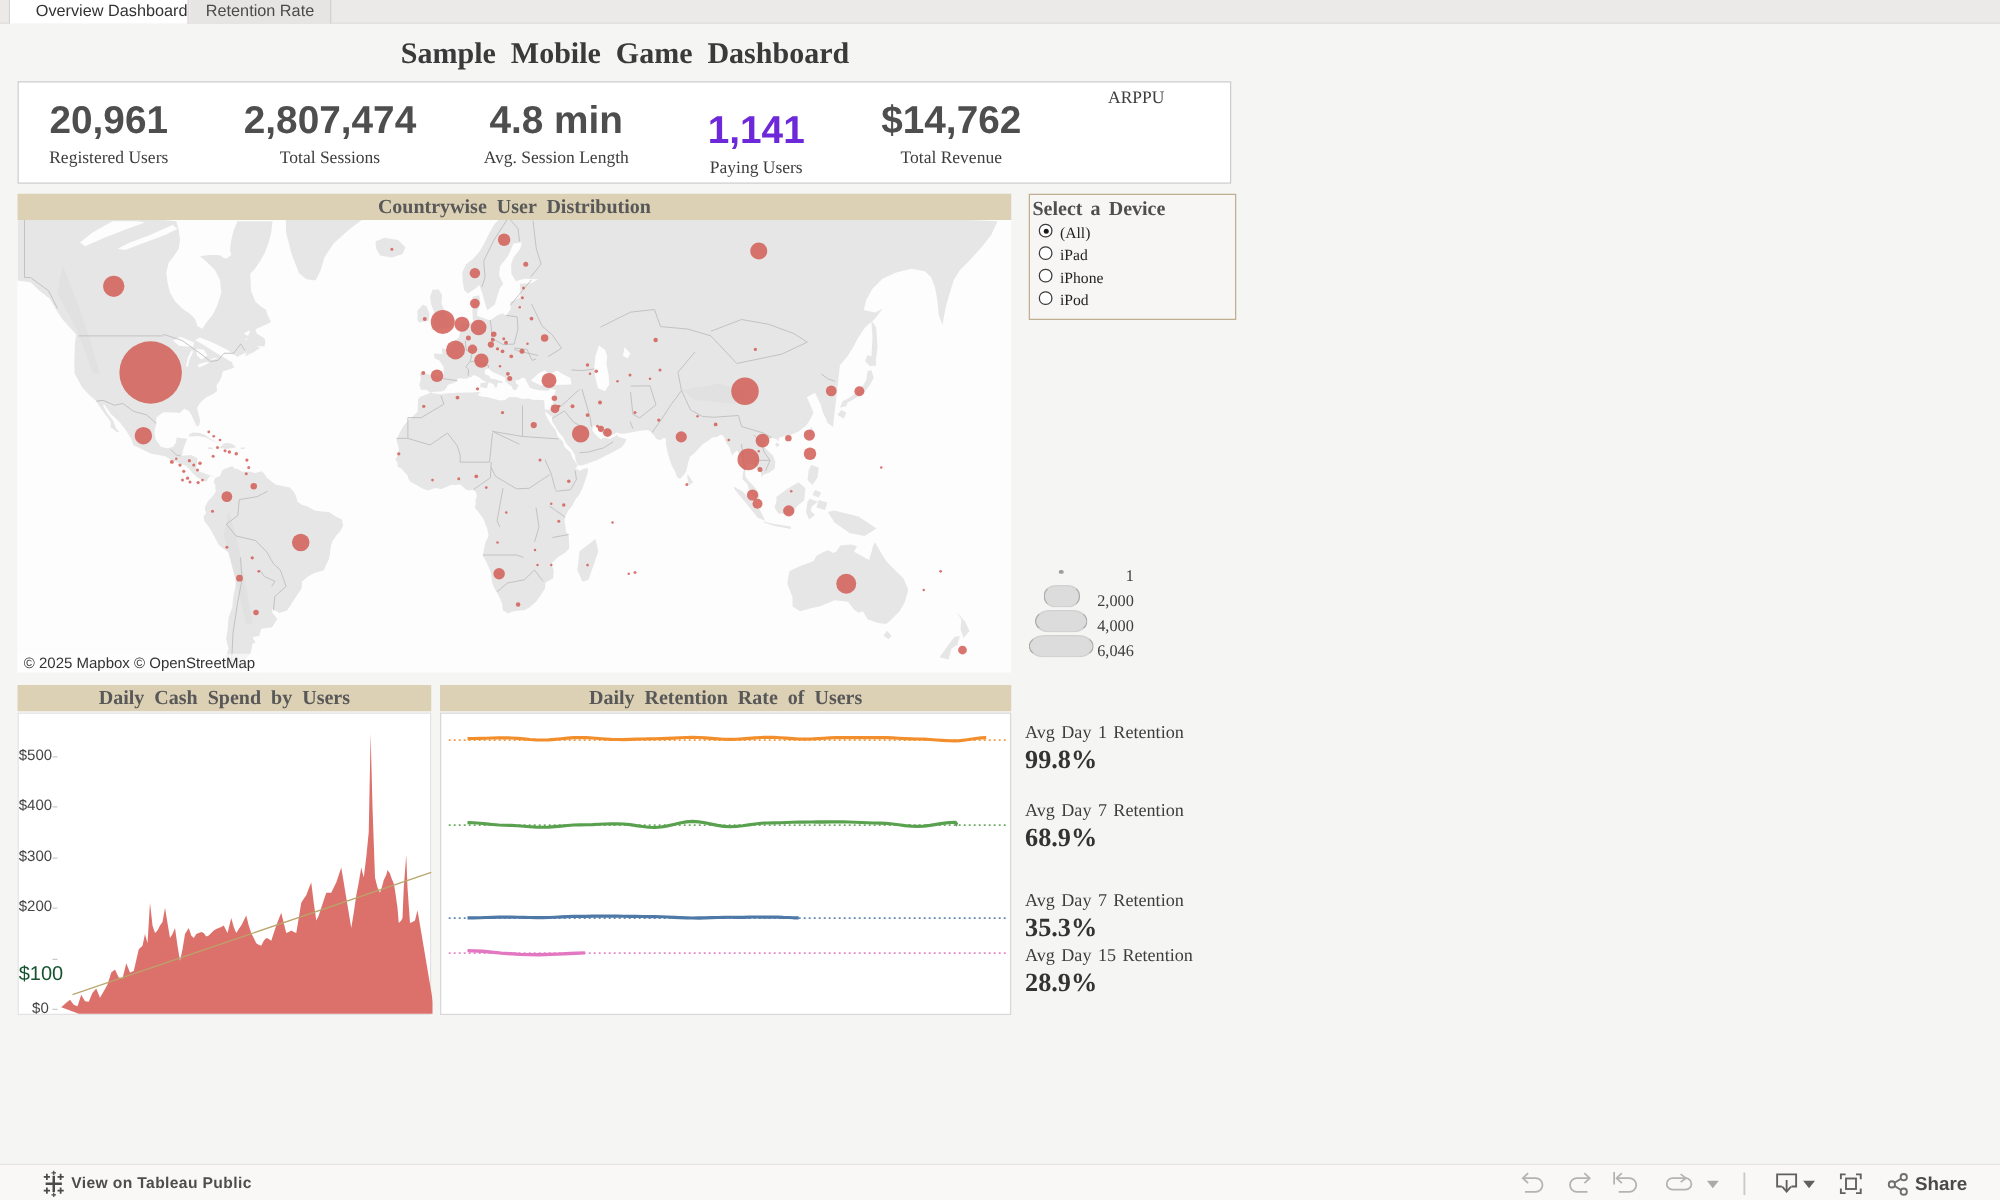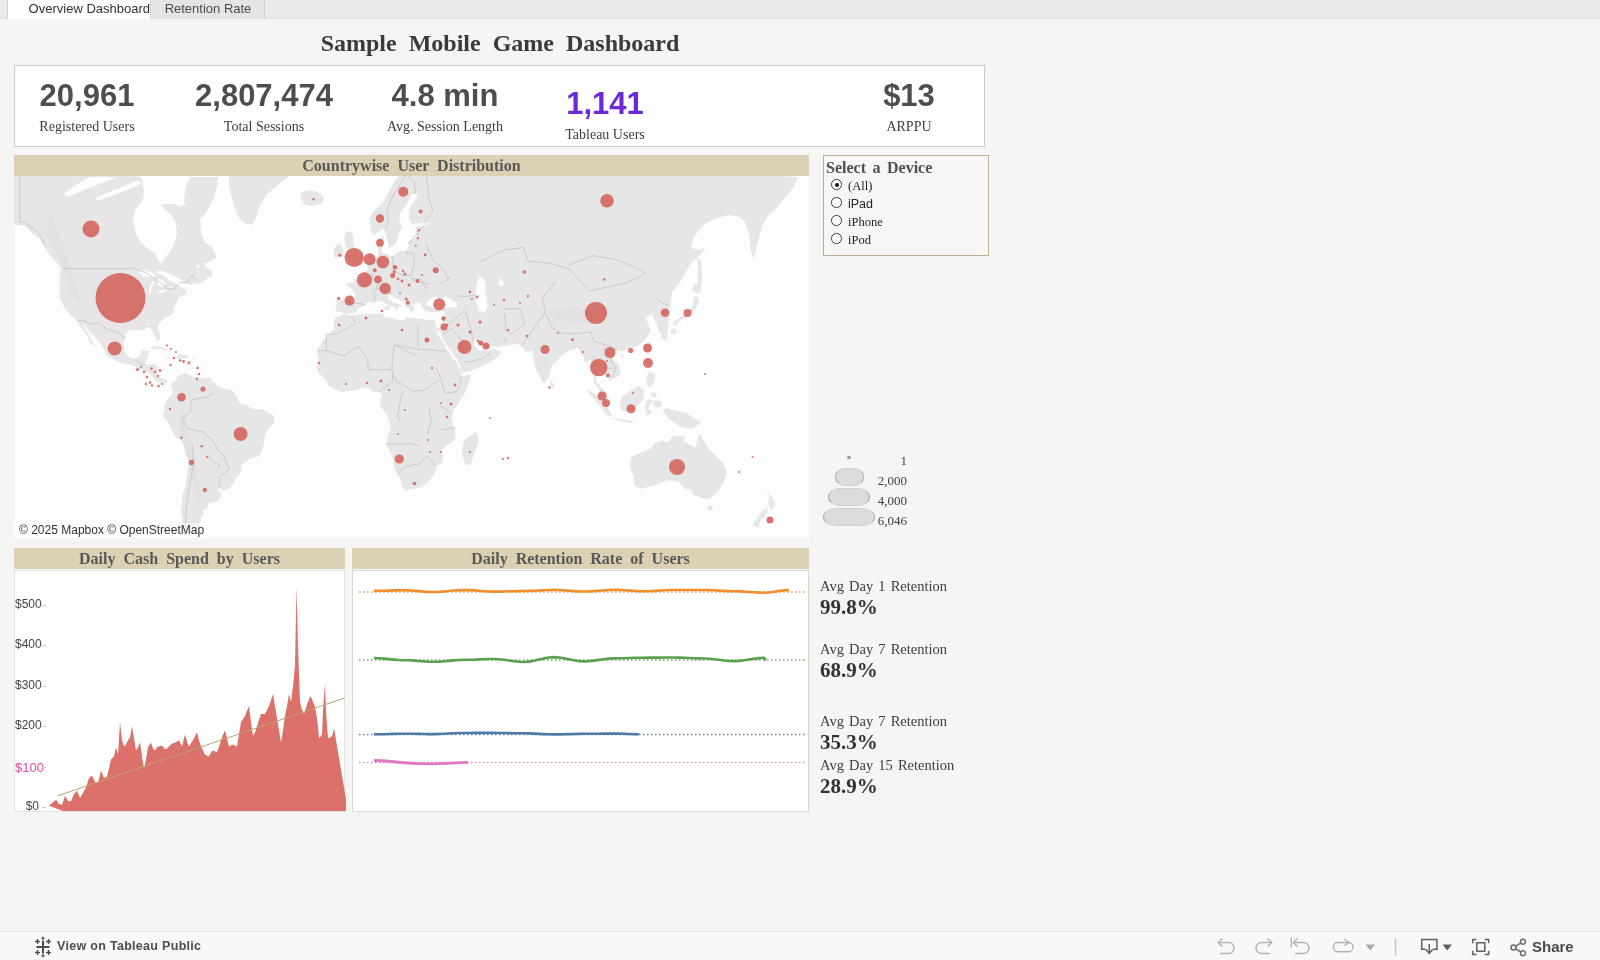--- a/index.html
+++ b/index.html
@@ -20,24 +20,27 @@
     <div style="position:absolute;left:89px;top:0;width:320px;text-align:center">
       <div style="font-size:31px;font-weight:bold;color:#4e4e4e;letter-spacing:0px;margin-top:12px">2,807,474</div>
       <div style="font-family:'Liberation Serif',serif;font-size:14px;color:#3d3d3d;margin-top:5px">Total Sessions</div>
     </div>
     <div style="position:absolute;left:270px;top:0;width:320px;text-align:center">
       <div style="font-size:31px;font-weight:bold;color:#4e4e4e;letter-spacing:0px;margin-top:12px">4.8 min</div>
       <div style="font-family:'Liberation Serif',serif;font-size:14px;color:#3d3d3d;margin-top:5px">Avg. Session Length</div>
     </div>
     <div style="position:absolute;left:430px;top:0;width:320px;text-align:center">
       <div style="font-size:31px;font-weight:bold;color:#6d28d9;letter-spacing:0px;margin-top:20px">1,141</div>
-      <div style="font-family:'Liberation Serif',serif;font-size:14px;color:#3d3d3d;margin-top:5px">Tableau Users</div>
+      <div style="font-family:'Liberation Serif',serif;font-size:14px;color:#3d3d3d;margin-top:5px">Paying Users</div>
+    </div>
+    <div style="position:absolute;left:586px;top:0;width:320px;text-align:center">
+      <div style="font-size:31px;font-weight:bold;color:#4e4e4e;letter-spacing:0px;margin-top:12px">$14,762</div>
+      <div style="font-family:'Liberation Serif',serif;font-size:14px;color:#3d3d3d;margin-top:5px">Total Revenue</div>
     </div>
     <div style="position:absolute;left:734px;top:0;width:320px;text-align:center">
-      <div style="font-size:31px;font-weight:bold;color:#4e4e4e;letter-spacing:0px;margin-top:12px">$13</div>
       <div style="font-family:'Liberation Serif',serif;font-size:14px;color:#3d3d3d;margin-top:5px">ARPPU</div>
     </div>
   </div>
 
 <div class="hdr" style="left:14px;top:155px;width:795px;height:21px">Countrywise User Distribution</div>
 <div class="abs" style="left:14px;top:176px;width:795px;height:362px;background:#fdfdfd;overflow:hidden">
     <svg width="795" height="362" viewBox="0 0 795 362" style="position:absolute;left:0;top:0">
 <rect width="795" height="362" fill="#fdfdfd"></rect>
 <path d="M-40.0,-16.6L-52.0,9.9L-59.2,21.6L-49.6,32.5L-40.0,45.0L-32.8,54.4L-23.2,49.7L-11.2,43.5L-1.6,48.3L10.4,49.7L17.6,56.6L26.0,63.2L30.8,71.6L36.1,79.6L46.9,91.6L45.9,99.8L45.4,113.2L45.7,122.7L51.4,133.3L57.2,139.7L62.7,144.6L64.9,148.2L70.4,155.9L74.5,161.2L74.5,165.7L80.0,169.9L81.2,169.1L78.8,166.5L76.4,160.4L71.8,154.5L68.5,148.5L69.2,147.4L74.7,155.1L81.2,161.2L86.5,167.8L91.3,175.5L92.5,180.0L106.4,186.8L118.4,189.0L122.5,191.7L128.5,194.2L134.7,196.6L138.3,200.2L140.5,202.9L144.3,206.2L150.8,209.4L153.2,205.5L155.6,204.3L158.7,206.0L152.5,203.8L143.1,200.2L143.1,196.6L144.1,190.5L138.8,188.0L131.6,188.5L132.3,184.3L134.2,179.0L135.7,175.0L131.6,174.5L127.3,174.0L126.8,178.0L124.4,181.6L119.6,182.6L114.8,181.3L110.5,175.5L109.5,169.1L111.0,162.8L111.2,157.8L116.7,153.7L125.6,154.0L129.9,154.3L133.3,151.0L136.9,152.6L139.3,156.1L141.7,161.8L143.4,164.9L145.3,164.4L146.2,160.4L145.0,155.9L143.6,150.4L146.0,146.3L150.8,142.0L156.8,138.9L159.7,136.8L159.2,132.4L161.6,128.9L163.3,125.2L164.2,121.2L169.0,119.6L173.6,118.0L171.7,114.9L173.1,111.6L177.7,108.3L183.2,106.0L182.0,109.0L189.2,105.6L194.0,102.2L189.7,99.5L182.0,95.6L185.6,93.1L180.8,90.9L184.4,88.7L188.5,88.3L199.3,83.4L202.9,81.5L199.8,75.6L198.8,71.6L195.2,69.5L190.4,65.3L186.8,56.6L186.0,36.0L189.0,29.0L185.0,23.0L179.0,19.0L174.0,22.0L171.0,28.0L167.0,31.0L160.0,28.0L153.0,28.0L146.0,29.0L152.0,34.0L158.0,40.0L162.0,48.0L163.0,58.0L160.0,68.0L156.0,76.0L151.0,82.0L148.0,87.0L144.0,85.0L142.0,79.0L138.0,75.0L132.0,71.0L126.0,65.0L122.0,58.0L120.0,50.0L119.0,42.0L121.0,34.0L125.0,29.0L129.0,23.0L130.0,16.0L129.0,8.0L127.0,1.0Z" fill="#e6e6e6"></path>
       <path d="M176.0,1.0L173.0,8.0L171.0,16.0L170.0,24.0L172.0,31.0L176.0,36.0L181.0,40.0L185.0,44.0L190.0,39.0L194.0,33.0L198.0,26.0L201.0,18.0L203.0,10.0L204.0,1.0Z" fill="#e6e6e6"></path>
@@ -286,21 +289,21 @@
 </div>
 
 <div class="abs" style="left:823px;top:155px;width:166px;height:101px;border:1px solid #bfae8f;background:#f7f6f4">
 <div style="font-family:'Liberation Serif',serif;font-weight:bold;font-size:16px;color:#4f4f4f;margin:3px 0 0 2px;word-spacing:2.5px">Select a Device</div>
   </div>
 <div style="position:absolute;left:831px;top:179px;width:10.5px;height:10.5px;border:1.6px solid #3c3c3c;border-radius:50%;background:#fff">
     <div style="position:absolute;left:2.6px;top:2.6px;width:4.3px;height:4.3px;border-radius:50%;background:#1a1a1a"></div>
   </div>
 <div style="position:absolute;left:848px;top:179px;font-family:Liberation Serif, serif;font-size:12.5px;color:#222">(All)</div>
 <div style="position:absolute;left:831px;top:197px;width:10.5px;height:10.5px;border:1.6px solid #3c3c3c;border-radius:50%;background:#fff"></div>
-<div style="position:absolute;left:848px;top:197px;font-family:Liberation Sans, sans-serif;font-size:12.5px;color:#222">iPad</div>
+<div style="position:absolute;left:848px;top:197px;font-family:Liberation Serif, serif;font-size:12.5px;color:#222">iPad</div>
 <div style="position:absolute;left:831px;top:215px;width:10.5px;height:10.5px;border:1.6px solid #3c3c3c;border-radius:50%;background:#fff"></div>
 <div style="position:absolute;left:848px;top:215px;font-family:'Liberation Serif',serif;font-size:12.5px;color:#222">iPhone</div>
 <div style="position:absolute;left:831px;top:233px;width:10.5px;height:10.5px;border:1.6px solid #3c3c3c;border-radius:50%;background:#fff"></div>
 <div style="position:absolute;left:848px;top:233px;font-family:'Liberation Serif',serif;font-size:12.5px;color:#222">iPod</div>
 <div style="position:absolute;left:847px;top:455.5px;width:3.5px;height:3.5px;border-radius:50%;background:#9d9d9d"></div>
 <div style="position:absolute;left:834.5px;top:468px;width:29px;height:17.5px;border-radius:10px/8.5px;background:#dcdcdc;border:1.2px solid #ababab;border-top-color:#d0d0d0;border-bottom-color:#d0d0d0"></div>
 <div style="position:absolute;left:828px;top:487.5px;width:41.5px;height:18px;border-radius:12px/9px;background:#dcdcdc;border:1.2px solid #ababab;border-top-color:#d0d0d0;border-bottom-color:#d0d0d0"></div>
 <div style="position:absolute;left:823px;top:507.5px;width:52px;height:18px;border-radius:13px/9px;background:#dcdcdc;border:1.2px solid #ababab;border-top-color:#d0d0d0;border-bottom-color:#d0d0d0"></div>
 <div style="position:absolute;left:846px;top:453px;width:61px;text-align:right;font-family:'Liberation Serif',serif;font-size:13px;color:#3d3d3d">1</div>
 <div style="position:absolute;left:846px;top:472.5px;width:61px;text-align:right;font-family:'Liberation Serif',serif;font-size:13px;color:#3d3d3d">2,000</div>
@@ -308,21 +311,21 @@
 <div style="position:absolute;left:846px;top:513px;width:61px;text-align:right;font-family:'Liberation Serif',serif;font-size:13px;color:#3d3d3d">6,046</div>
 
 <div class="hdr" style="left:14px;top:548px;width:331px;height:21px">Daily Cash Spend by Users</div>
 <div class="abs" style="left:14px;top:570px;width:331px;height:242px;background:#fff;border:1px solid #e2e2e2">
     <svg width="331" height="242" viewBox="0 0 331 242" style="position:absolute;left:0;top:0">
 <path d="M48,240L34.0,234.8L38.0,231.2L41.0,228.7L44.0,232.8L47.0,234.0L50.0,224.7L53.0,229.9L56.0,230.3L59.0,223.1L62.0,219.8L65.0,227.1L68.0,221.9L71.0,216.6L74.0,206.9L77.0,204.5L80.0,211.0L83.0,211.8L86.0,199.6L89.0,206.9L92.0,205.7L96.0,188.3L99.0,185.5L101.0,176.2L103.0,183.5L105.0,151.2L107.0,169.3L109.0,175.4L111.0,173.4L113.0,169.3L115.0,166.5L117.0,155.2L119.0,167.3L121.0,179.4L123.0,176.2L125.0,171.4L127.0,185.5L129.0,197.6L131.0,188.3L133.0,176.2L136.0,171.4L138.0,177.4L140.0,179.4L142.0,176.2L144.0,175.4L146.0,174.6L148.0,175.4L150.0,178.2L152.0,177.4L154.0,175.4L156.0,173.4L158.0,172.2L160.0,171.4L162.0,170.6L164.0,169.3L167.0,175.4L170.0,163.3L172.0,170.6L174.0,175.4L176.0,172.2L178.0,169.3L180.0,165.3L182.0,161.3L184.0,169.3L186.0,175.4L188.0,179.4L190.0,183.5L192.0,184.7L194.0,185.5L196.0,181.5L198.0,179.4L200.0,180.2L202.0,181.5L204.0,175.4L206.0,169.3L208.0,164.1L210.0,159.2L212.0,167.3L214.0,175.4L216.0,174.6L218.0,173.4L220.0,174.6L222.0,175.4L224.0,163.3L226.0,151.2L228.0,147.9L230.0,145.1L232.0,139.8L234.0,135.0L236.0,151.2L238.0,165.3L240.0,161.3L242.0,155.2L244.0,149.1L246.0,143.1L248.0,143.1L250.0,143.1L252.0,139.0L254.0,135.0L256.0,128.9L258.0,122.9L260.0,135.0L262.0,147.1L264.0,159.2L266.0,171.4L268.0,159.2L270.0,145.1L272.0,135.0L274.0,122.9L276.0,131.0L278.0,114.8L280.0,94.6L281.5,15.8L283.0,74.4L285.0,131.0L287.0,139.0L289.0,143.1L291.0,137.0L292.0,133.0L294.0,128.9L295.0,124.9L297.0,127.7L298.0,131.0L300.0,135.8L301.0,141.1L303.0,155.2L304.0,167.3L306.0,165.3L307.0,163.3L308.0,139.0L310.0,112.8L311.0,139.0L313.0,167.3L315.0,166.5L317.0,165.3L319.0,157.2L333,240Z" fill="#dc716c"></path>
       <line x1="43" y1="224.7" x2="330" y2="126.9" stroke="#b9a56b" stroke-width="1"></line>
 </svg>
     <div style="position:absolute;left:0;top:228.0px;width:24px;text-align:right;font-size:12px;color:#444">$0</div>
     <div style="position:absolute;left:27px;top:236.0px;width:4px;height:1px;background:#c9c9c9"></div>
-    <div style="position:absolute;left:0;top:189px;width:24px;text-align:right;font-size:13px;color:#ec4899">$100</div>
+    <div style="position:absolute;left:0;top:200px;width:24px;text-align:right;font-size:16px;color:#14532d">$100</div>
     <div style="position:absolute;left:27px;top:195.6px;width:4px;height:1px;background:#c9c9c9"></div>
     <div style="position:absolute;left:0;top:147.2px;width:24px;text-align:right;font-size:12px;color:#444">$200</div>
     <div style="position:absolute;left:27px;top:155.2px;width:4px;height:1px;background:#c9c9c9"></div>
     <div style="position:absolute;left:0;top:106.8px;width:24px;text-align:right;font-size:12px;color:#444">$300</div>
     <div style="position:absolute;left:27px;top:114.8px;width:4px;height:1px;background:#c9c9c9"></div>
     <div style="position:absolute;left:0;top:66.4px;width:24px;text-align:left;font-size:12px;color:#444">$400</div>
     <div style="position:absolute;left:27px;top:74.4px;width:4px;height:1px;background:#c9c9c9"></div>
     <div style="position:absolute;left:0;top:26.0px;width:24px;text-align:right;font-size:12px;color:#444">$500</div>
     <div style="position:absolute;left:27px;top:34.0px;width:4px;height:1px;background:#c9c9c9"></div>
   </div>

